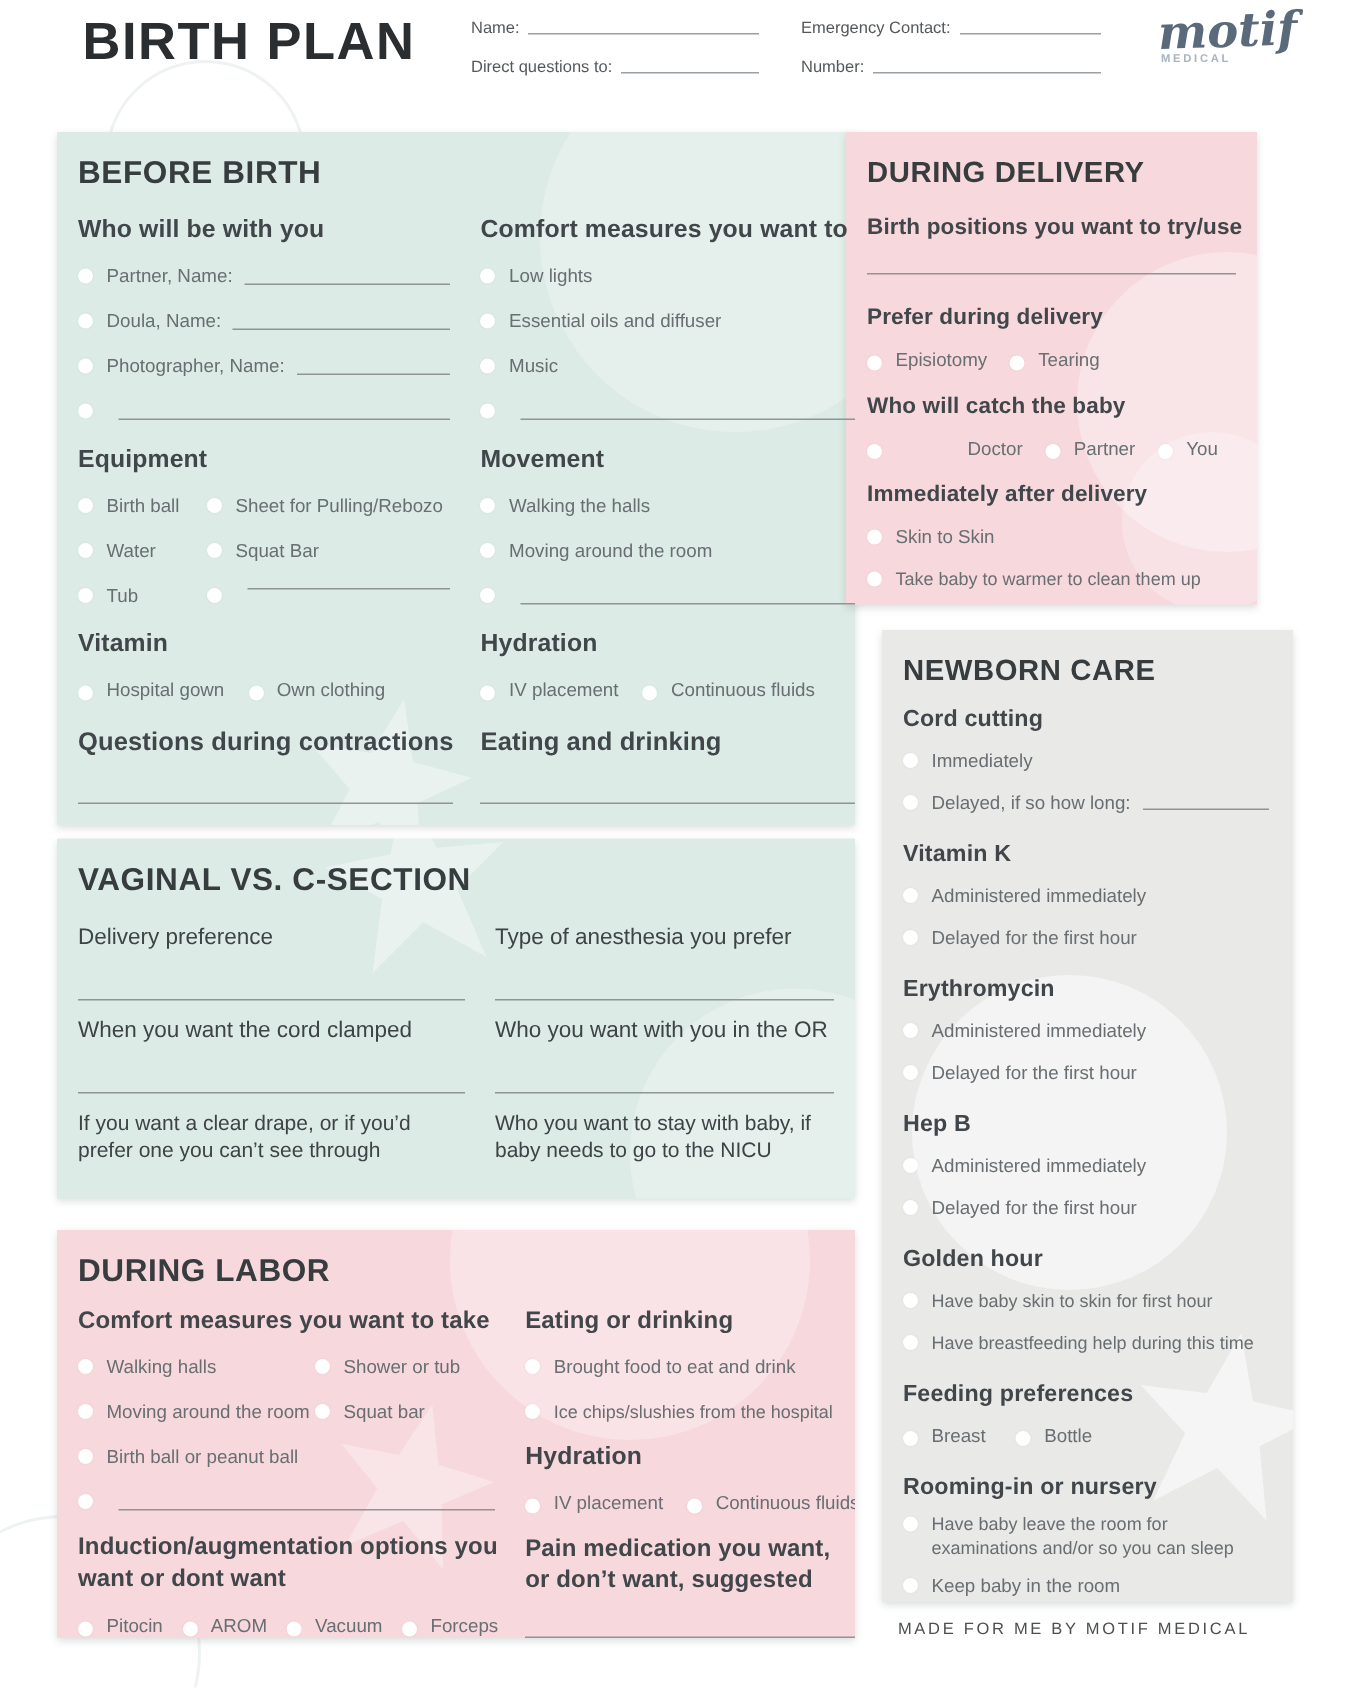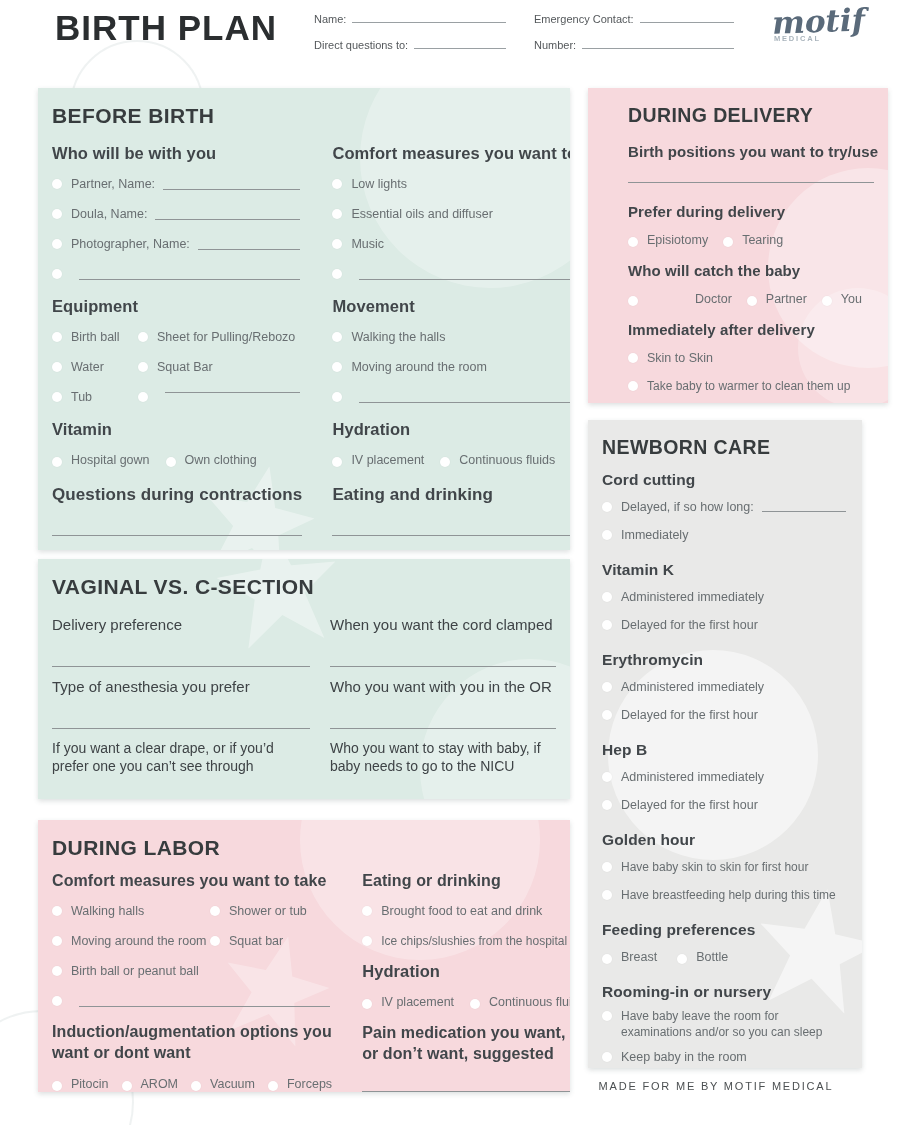--- a/index.html
+++ b/index.html
@@ -42,30 +42,30 @@
   
   .row{display:flex;align-items:center;height:30px;}
   .row28{height:28px;}
   .radio{width:10px;height:10px;border-radius:50%;background:#ffffff;flex:0 0 10px;
     margin-right:9px;box-shadow:0 0 2px rgba(0,0,0,.06);}
   .olabel{font-size:12.5px;color:#686e71;white-space:nowrap;}
   .olabel.s12{font-size:12px;white-space:normal;line-height:1.35;}
   .fill{flex:1;border-bottom:1px solid #8f9496;align-self:stretch;margin:0 2px 9px 8px;}
   .blank{height:0;border-bottom:1px solid #8f9496;}
   .opt{display:flex;align-items:flex-end;}
-  .cols{display:grid;grid-template-columns:1fr 1fr;column-gap:30px;}
+  .cols{display:grid;grid-template-columns:1fr 1fr;column-gap:18px;}
   .duo{display:flex;align-items:center;height:30px;}
   .duo .c1{display:flex;align-items:center;flex:0 0 86px;}
   .duo .c1w{display:flex;align-items:center;flex:0 0 158px;}
   .duo .c2{display:flex;align-items:center;flex:1;}
   
   #before-birth{left:38px;top:88px;width:532px;height:462px;}
   #vaginal{left:38px;top:559px;width:532px;height:240px;}
   #during-labor{left:38px;top:820px;width:532px;height:272px;}
-  #during-delivery{left:588px;top:88px;width:274px;height:315px;padding-left:26px;}
+  #during-delivery{left:564px;top:88px;width:274px;height:315px;}
   #newborn{left:588px;top:420px;width:274px;height:648px;}
   
   .vcols{display:grid;grid-template-columns:258px 1fr;column-gap:20px;}
   .vc{display:flex;flex-direction:column;justify-content:space-between;}
   .vc .vlabel{font-size:15px;color:#3e4346;line-height:1.3;white-space:nowrap;}
   .vc.r3 .vlabel{white-space:normal;font-size:14px;}
   .vc .vline{border-bottom:1px solid #8f9496;}
   .vrow1{height:52px;margin-bottom:10px;}
   .vrow2{height:52px;margin-bottom:10px;}
   .vrow3{height:70px;}
@@ -234,26 +234,26 @@
 <div class="panel mint" id="vaginal">
   <div class="wm wm-star" style="left:180px;top:-35px;width:120px;height:120px;transform:rotate(-8deg);"></div>
   <div class="wm wm-circle" style="right:-70px;bottom:-80px;width:220px;height:220px;"></div>
   <div class="inner">
     <div class="h2">VAGINAL VS. C-SECTION</div>
     <div class="vcols">
       <div class="vc vrow1">
         <div class="vlabel">Delivery preference</div>
         <div class="vline"></div>
       </div>
+      <div class="vc vrow1">
+        <div class="vlabel">Type of anesthesia you prefer</div>
+        <div class="vline"></div>
+      </div>
       <div class="vc vrow2">
         <div class="vlabel">When you want the cord clamped</div>
-        <div class="vline"></div>
-      </div>
-      <div class="vc vrow1">
-        <div class="vlabel">Type of anesthesia you prefer</div>
         <div class="vline"></div>
       </div>
       <div class="vc vrow2">
         <div class="vlabel">Who you want with you in the OR</div>
         <div class="vline"></div>
       </div>
       <div class="vc vrow3 r3">
         <div class="vlabel">If you want a clear drape, or if you’d prefer one you can’t see through</div>
 
       </div>
@@ -399,26 +399,26 @@
 <div class="panel graybg" id="newborn">
   <div class="wm wm-circle" style="left:20px;top:230px;width:210px;height:210px;background:rgba(255,255,255,.5);"></div>
   <div class="wm wm-star" style="right:-15px;bottom:60px;width:120px;height:120px;transform:rotate(10deg);background:rgba(255,255,255,.55);"></div>
   <div class="inner ng">
     <div class="h2 sm" style="margin-bottom:4px;">NEWBORN CARE</div>
 
     <div>
       <div class="h3">Cord cutting</div>
       <div class="row row28">
         <span class="radio"></span>
+        <span class="olabel">Immediately</span>
+      </div>
+      <div class="row row28">
+        <span class="radio"></span>
         <span class="olabel">Delayed, if so how long:</span>
         <span class="fill"></span>
-      </div>
-      <div class="row row28">
-        <span class="radio"></span>
-        <span class="olabel">Immediately</span>
       </div>
     </div>
 
     <div>
       <div class="h3">Vitamin K</div>
       <div class="row row28">
         <span class="radio"></span>
         <span class="olabel">Administered immediately</span>
       </div>
       <div class="row row28">

